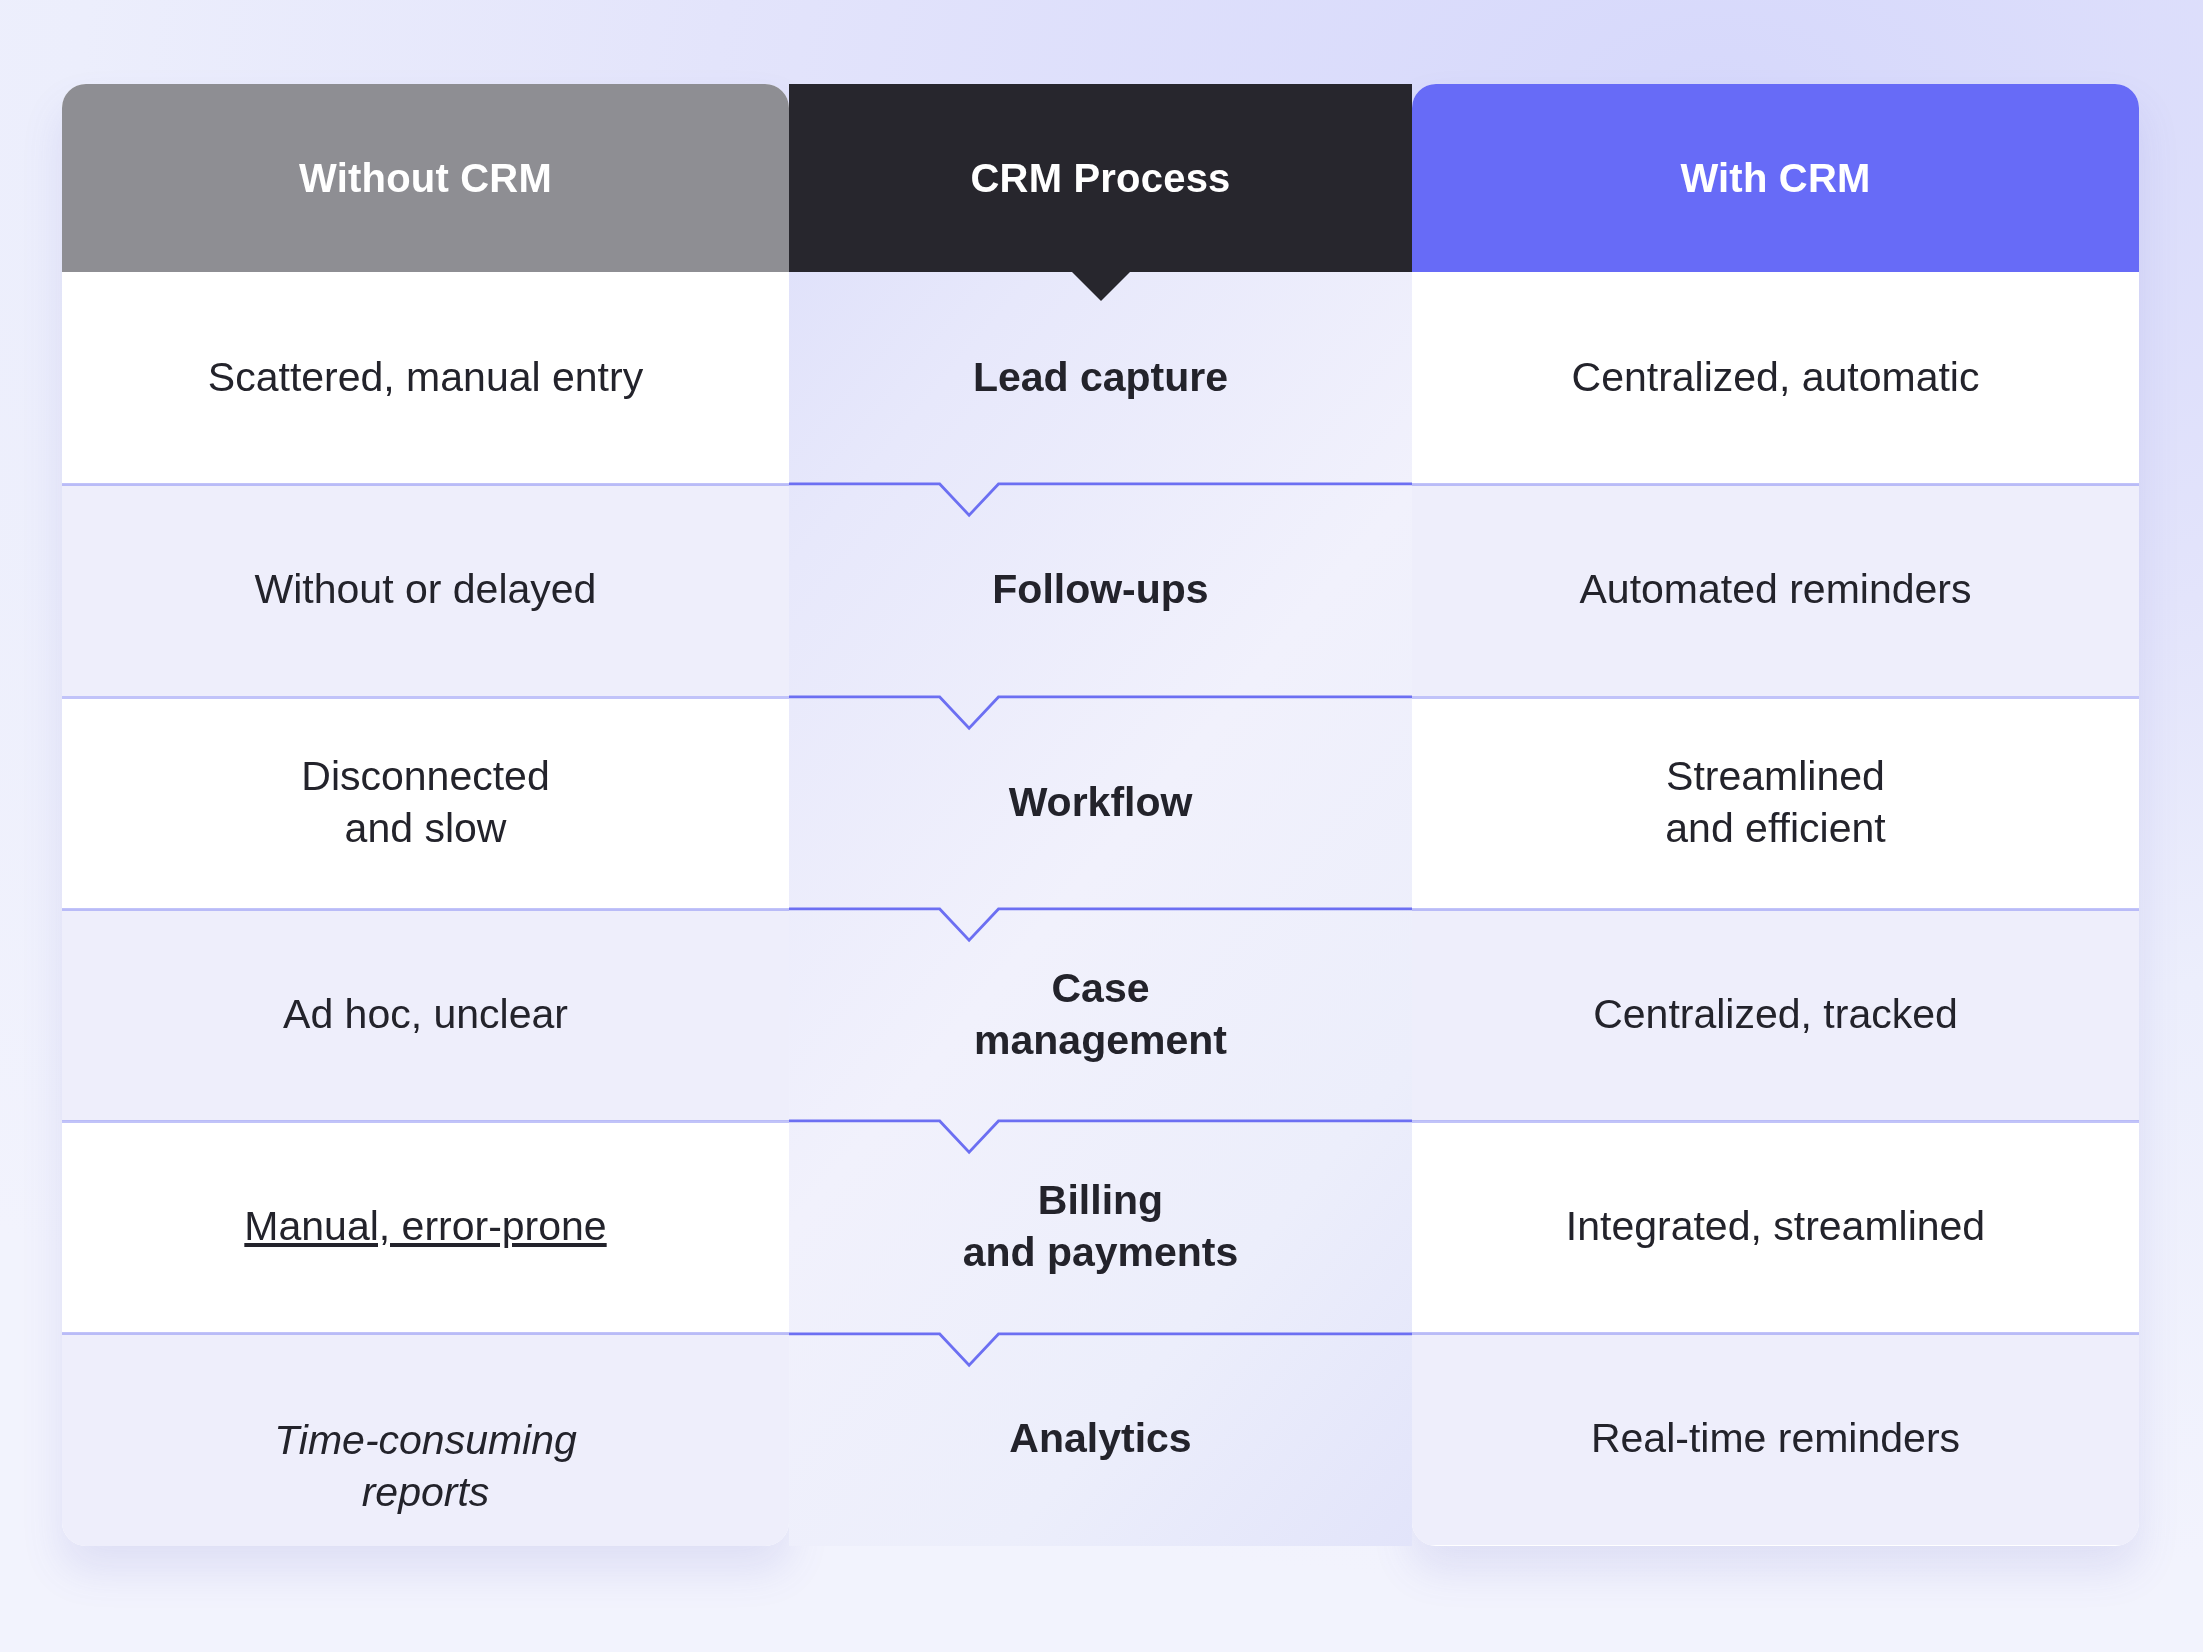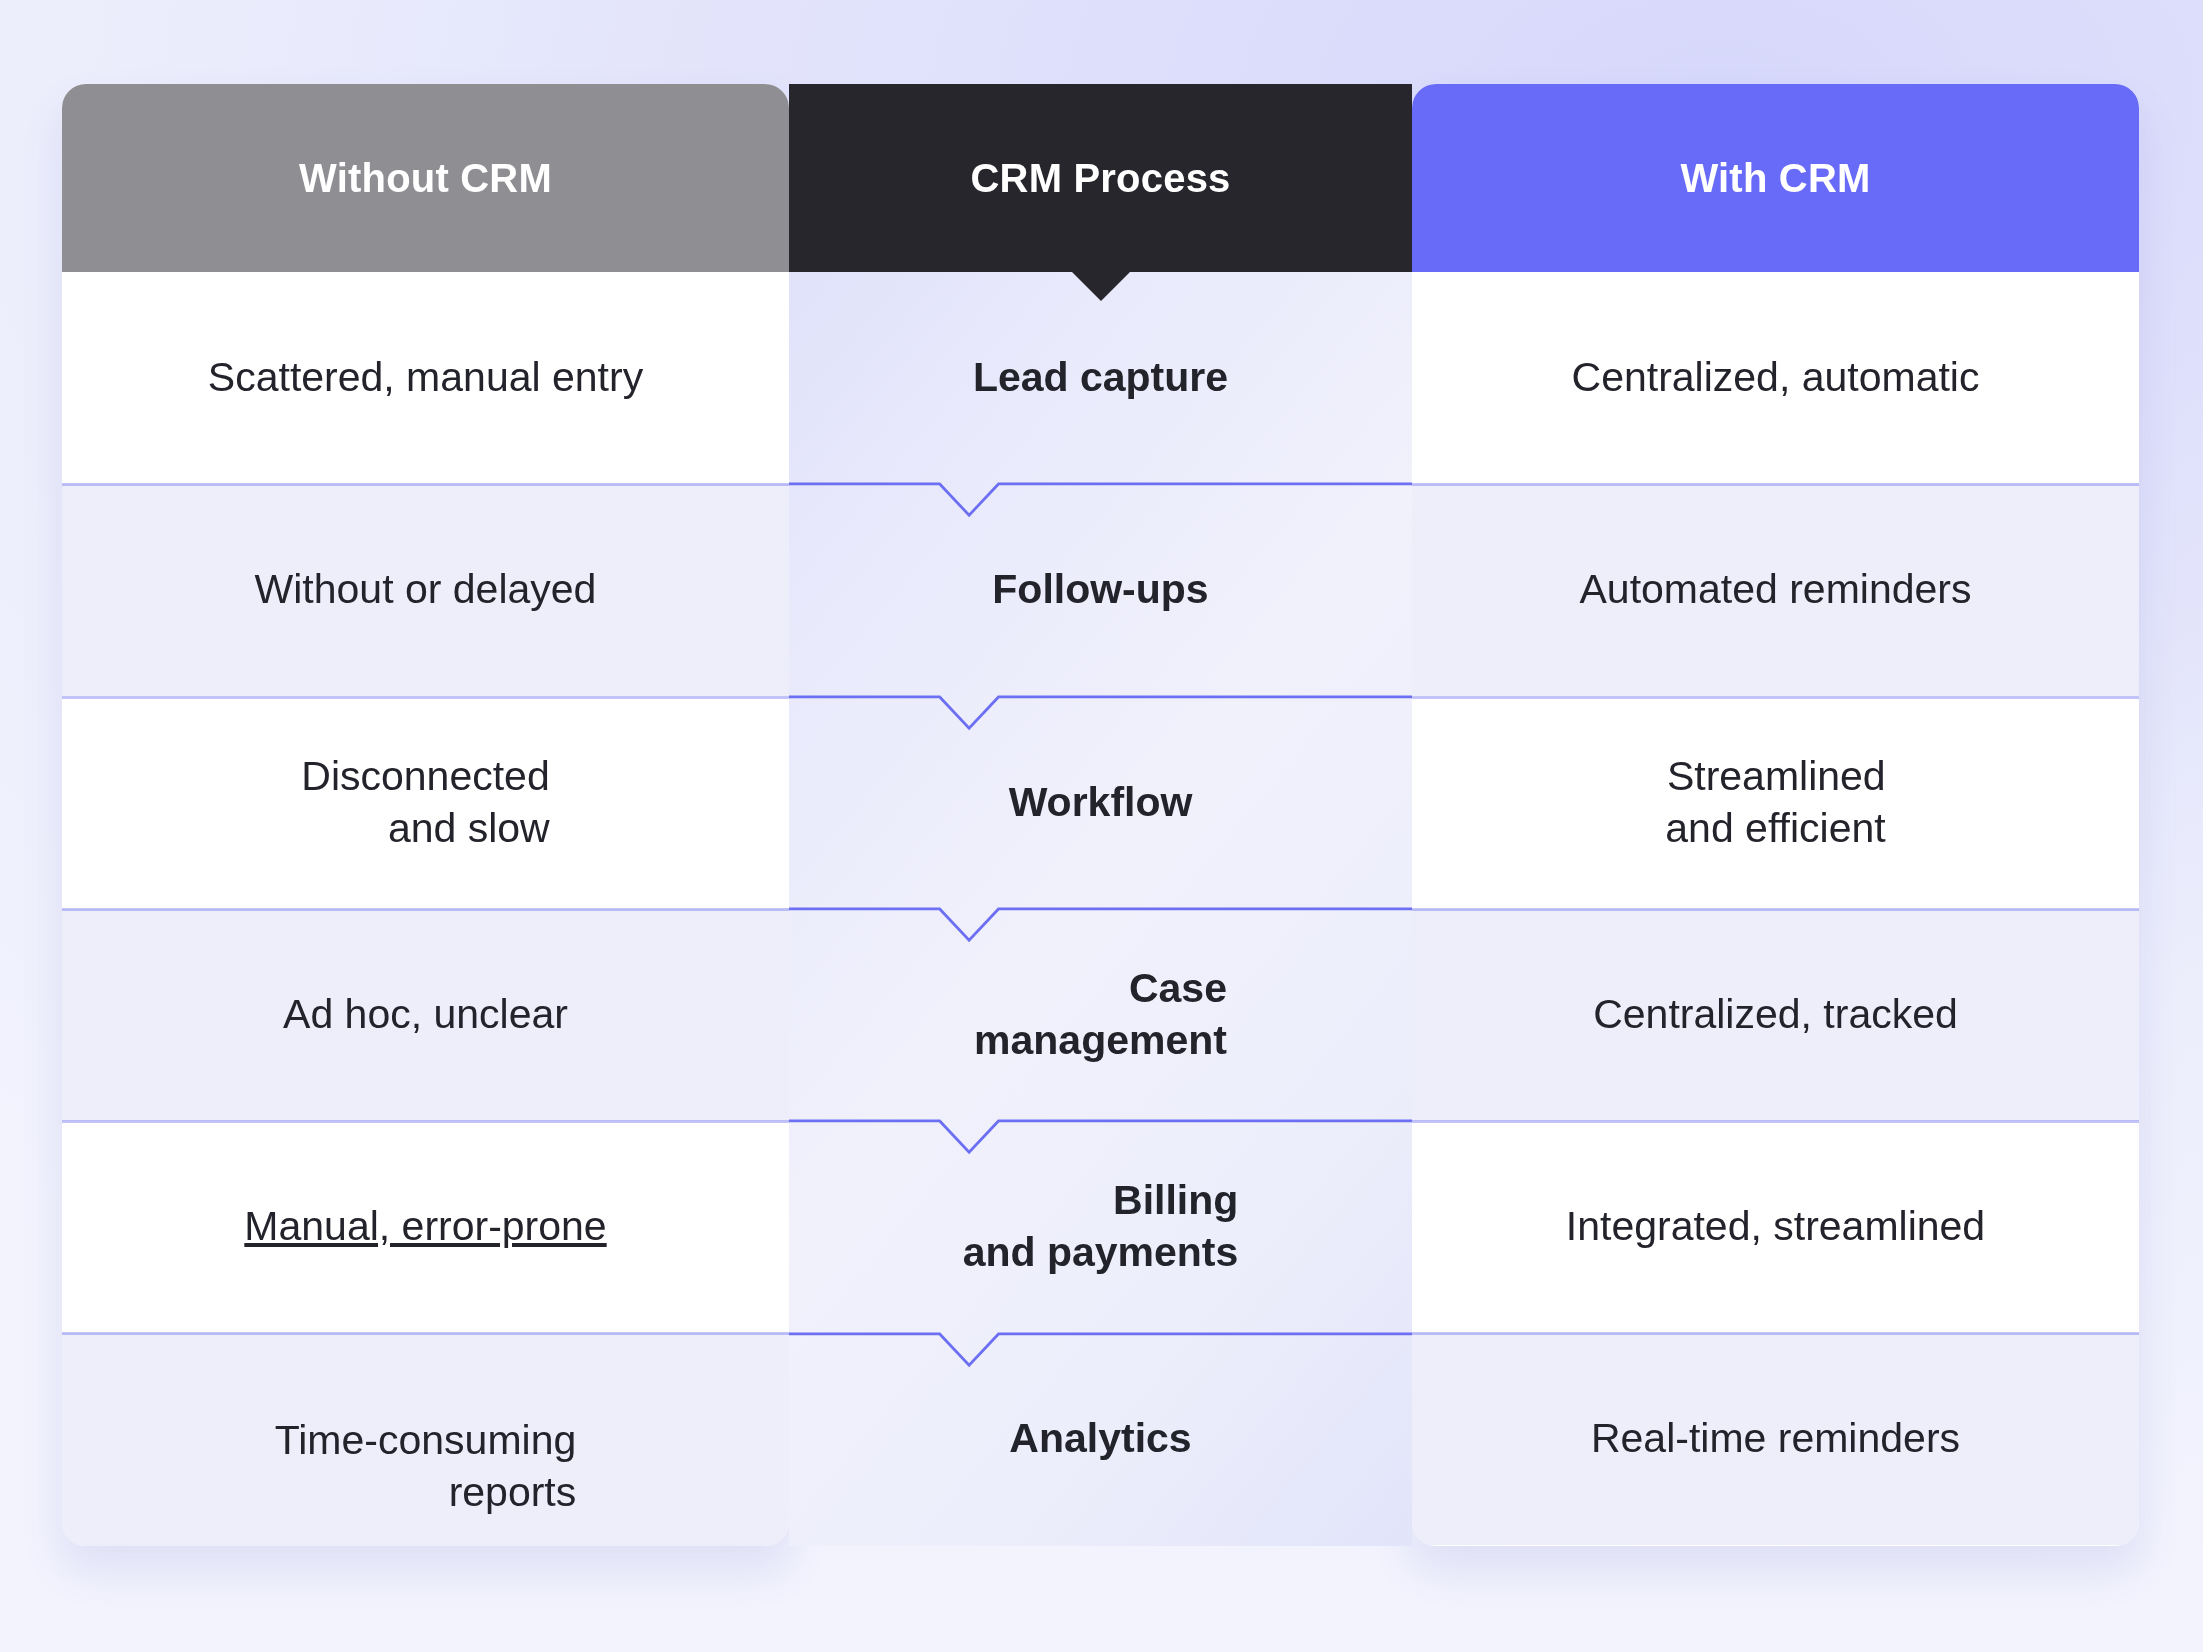--- a/index.html
+++ b/index.html
@@ -106,21 +106,21 @@
   }
 
   .cell {
     position: absolute;
     left: 0;
     width: 100%;
     box-sizing: border-box;
     display: flex;
     align-items: center;
     justify-content: center;
-    text-align: right;
+    text-align: center;
     padding: 0 31px;
     color: #23232b;
     line-height: 1.26;
   }
   .cell-side {
     font-size: 41px;
     font-weight: 400;
   }
   .cell-mid {
     font-size: 41px;
@@ -153,21 +153,21 @@
   <div id="table">
 
     <div class="col col-left">
       <div class="hdr hdr-left">Without CRM</div>
       <div class="body">
         <div class="cell cell-side stripe-white" style="top: 0px; height: 212px;">Scattered, manual entry</div>
         <div class="cell cell-side stripe-tint" style="top: 212px; height: 212px;">Without or delayed</div>
         <div class="cell cell-side stripe-white" style="top: 425px; height: 212px;">Disconnected<br>and slow</div>
         <div class="cell cell-side stripe-tint" style="top: 637px; height: 212px;">Ad hoc, unclear</div>
         <div class="cell cell-side stripe-white" style="top: 849px; height: 212px; text-decoration: underline;">Manual, error-prone</div>
-        <div class="cell cell-side stripe-tint" style="top: 1061px; height: 268px;">Time-consuming<br>reports</div>
+        <div class="cell cell-side stripe-tint" style="top: 1061px; height: 268px; font-style: italic;">Time-consuming<br>reports</div>
         <div class="divider" style="top: 211px;"></div>
         <div class="divider" style="top: 424px;"></div>
         <div class="divider" style="top: 636px;"></div>
         <div class="divider" style="top: 848px;"></div>
         <div class="divider" style="top: 1060px;"></div>
       </div>
     </div>
 
     <div class="col col-right">
       <div class="hdr hdr-right">With CRM</div>

